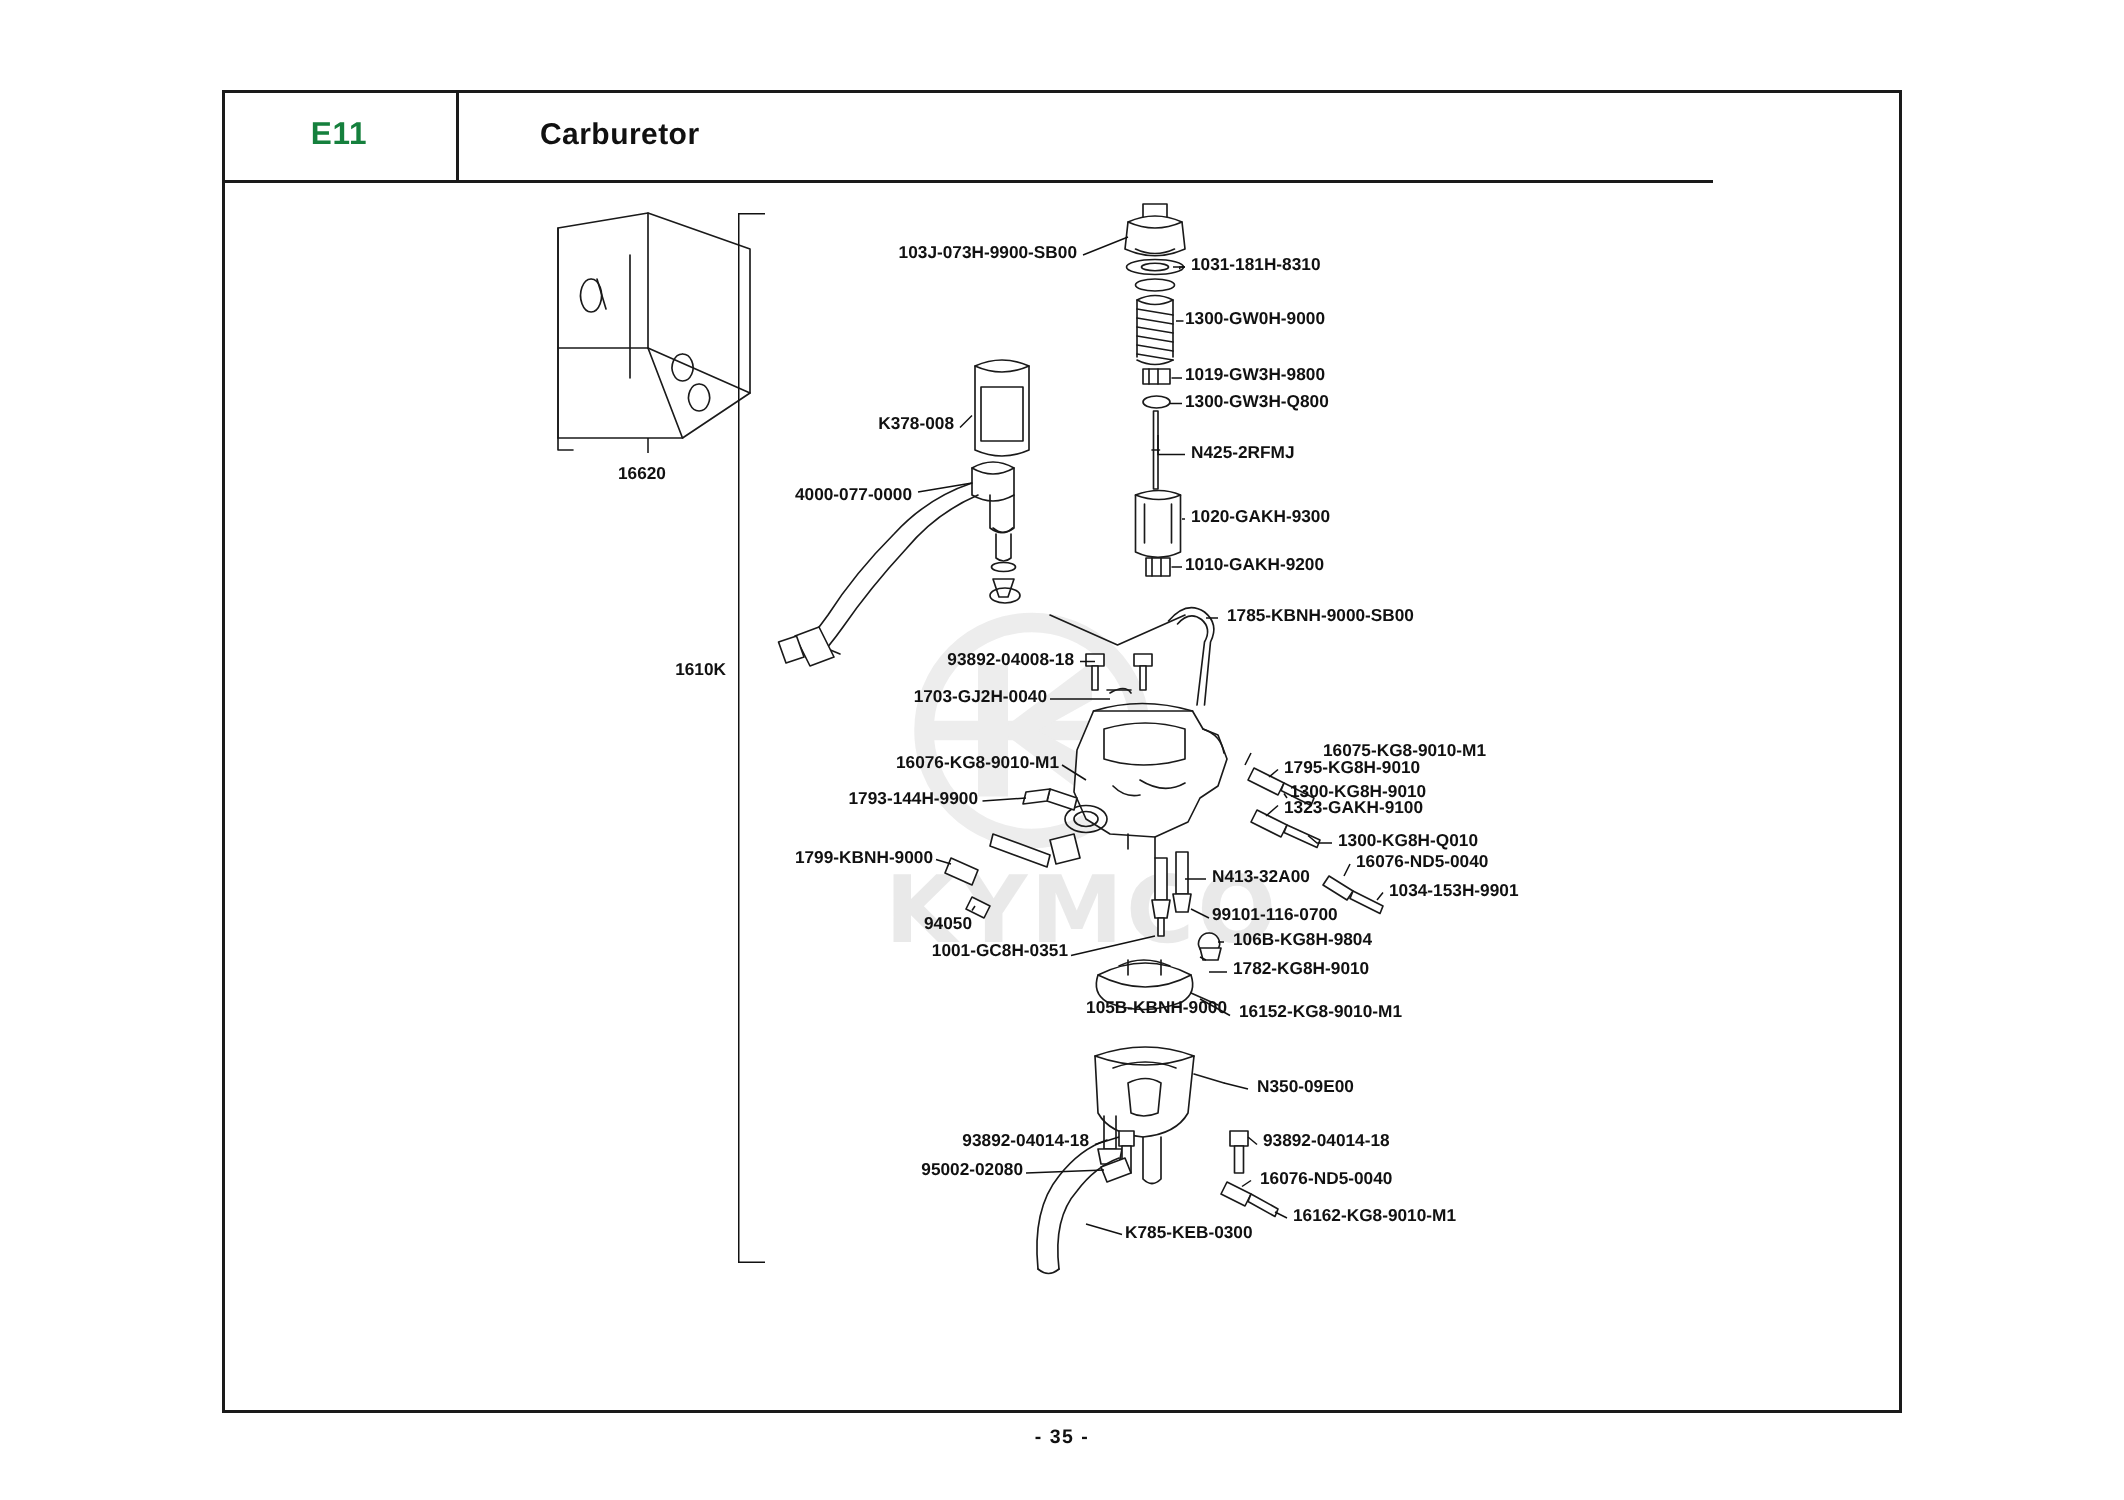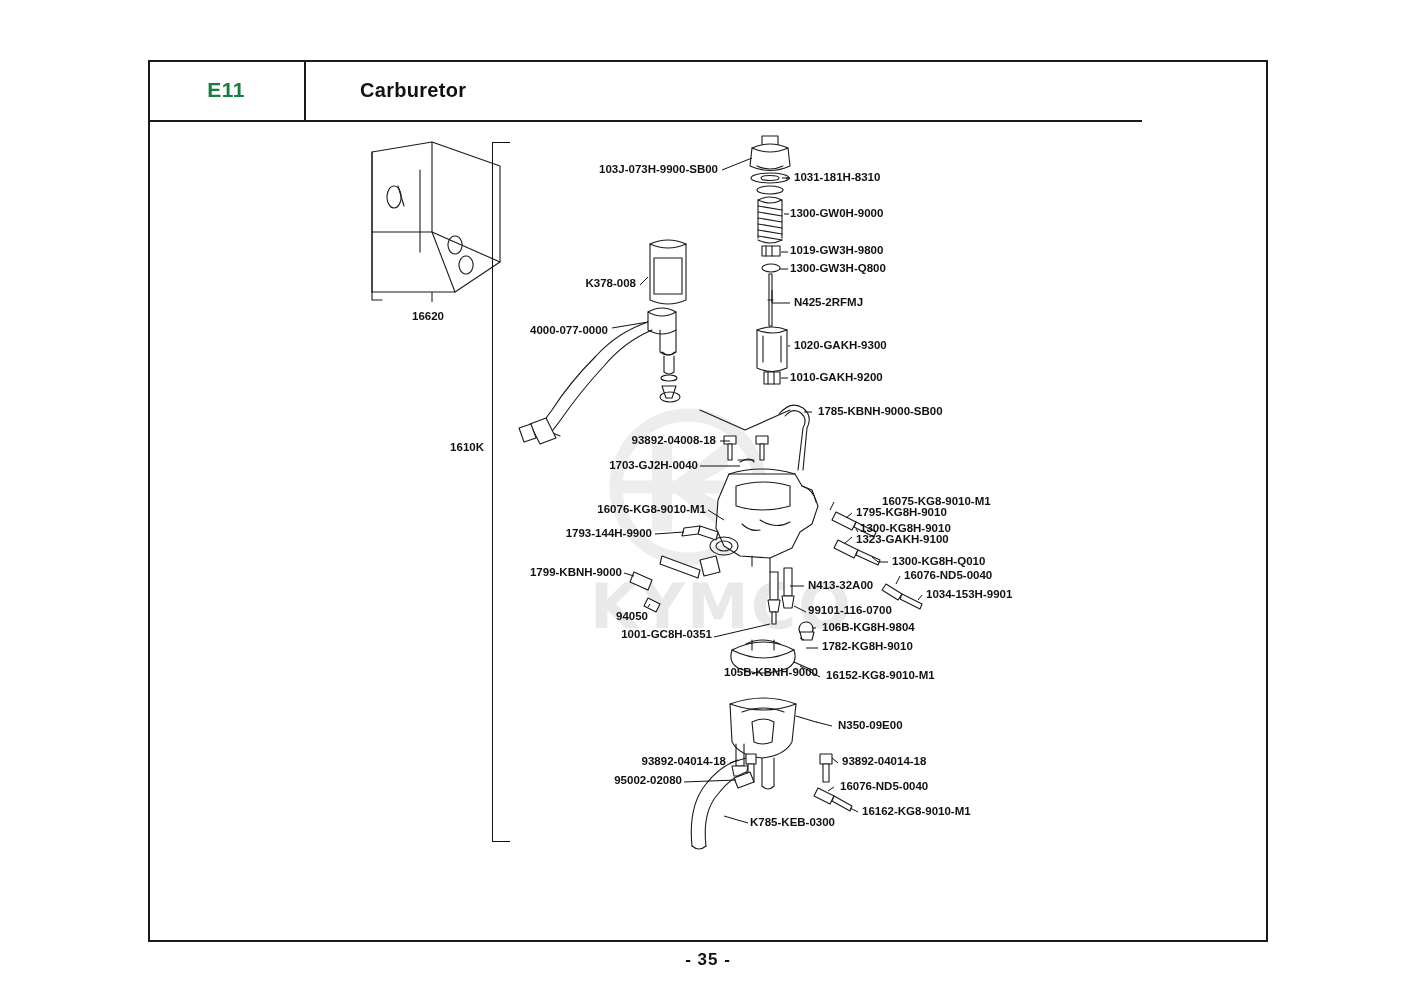--- a/index.html
+++ b/index.html
@@ -44,21 +44,21 @@
   }
   .header-title {
     font-size: 20px; font-weight: bold; color: #111;
     margin-left: 54px;
     letter-spacing: .3px;
   }
   .page-number {
     position: absolute;
     left: 0; top: 950px; width: 1416px;
     text-align: center;
-    font-size: 17px; font-weight: bold; color: #111;
+    font-size: 13px; font-weight: bold; color: #111;
     letter-spacing: 1px;
   }
 
   
   .watermark {
     position: absolute;
     left: 560px; top: 395px;
     width: 420px; height: 260px;
     pointer-events: none;
     opacity: .30;

